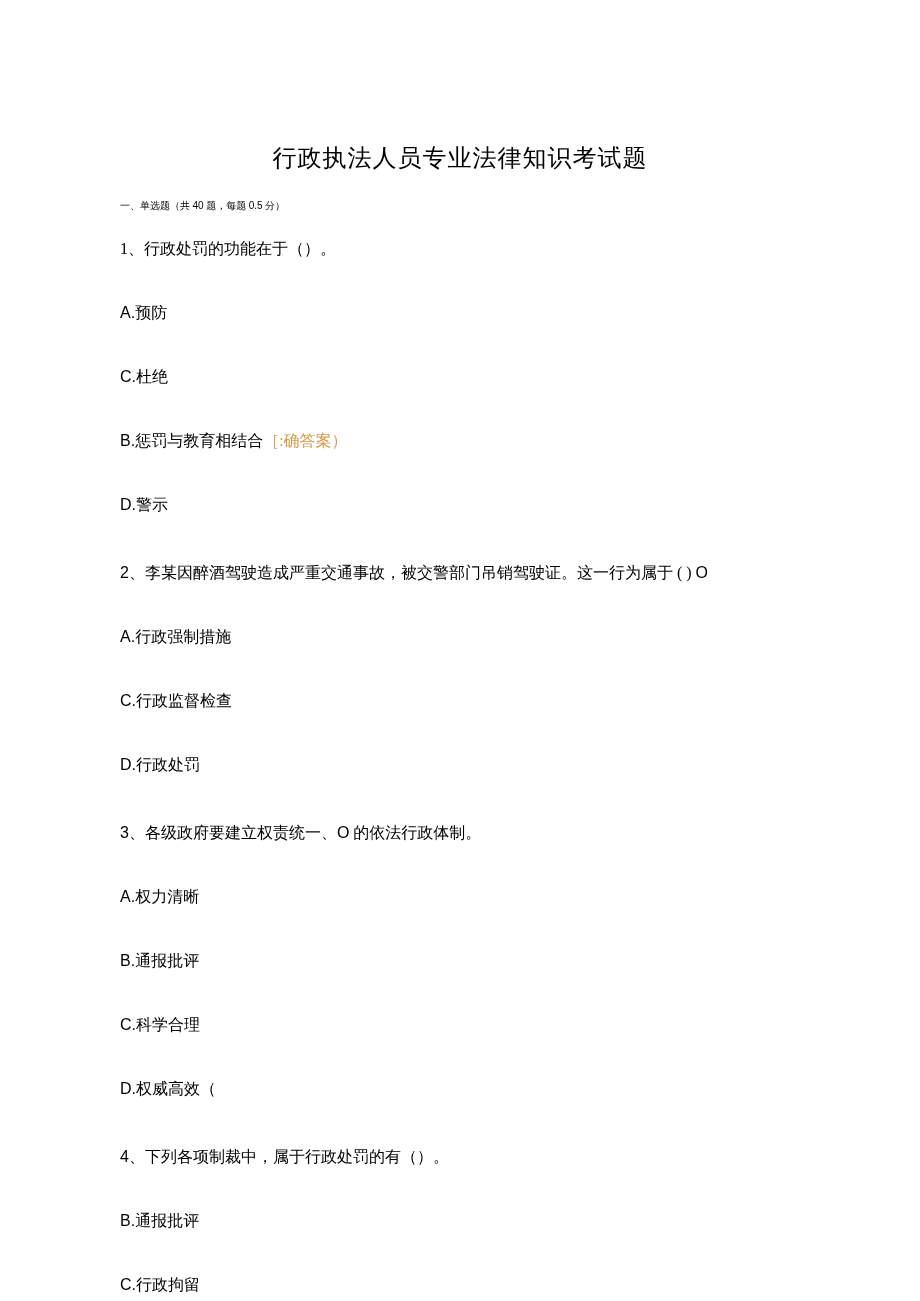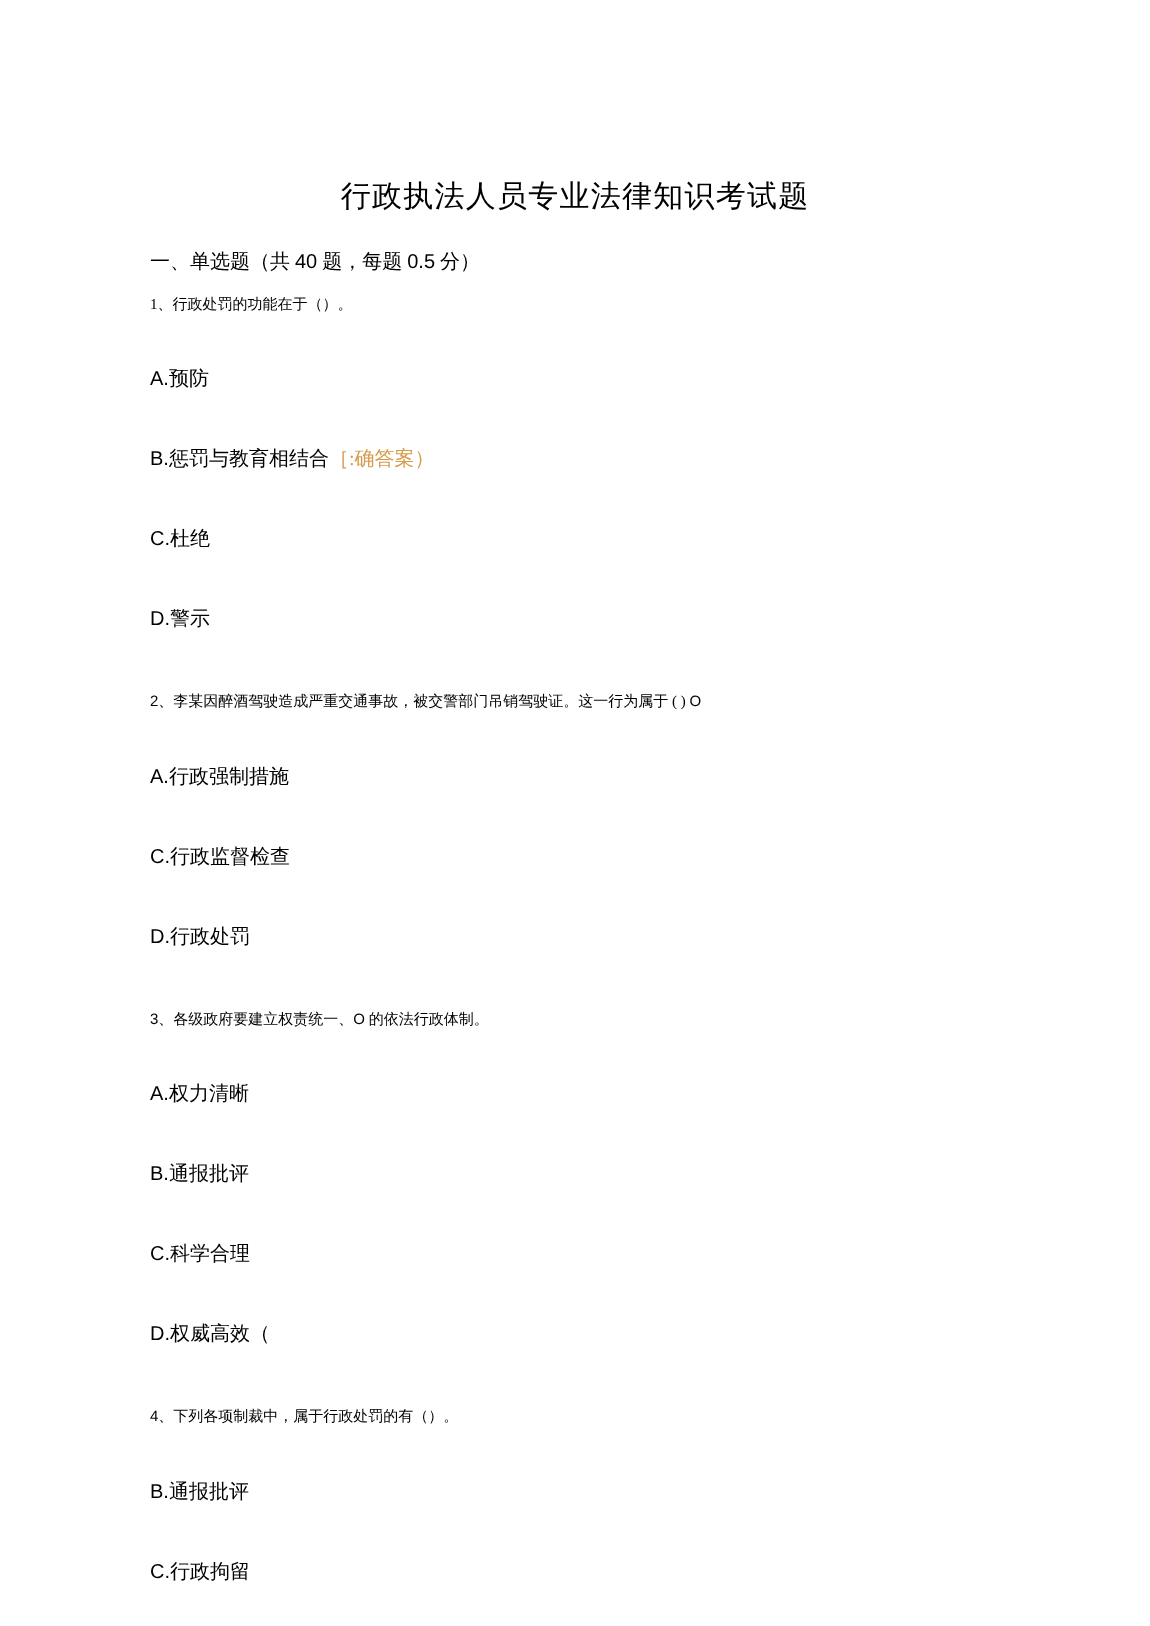--- a/index.html
+++ b/index.html
@@ -18,26 +18,26 @@
     font-size: 16px;
     line-height: 1.5;
   }
   .title {
     text-align: center;
     font-size: 24px;
     letter-spacing: 1px;
     margin-bottom: 22px;
   }
   .section-header {
-    margin-bottom: 12px;
-    font-size: 16px;
+    margin-bottom: 24px;
+    font-size: 10px;
   }
   .question-text {
     margin-bottom: 22px;
-    font-size: 12px;
+    font-size: 16px;
   }
   .option {
     margin-bottom: 22px;
     font-size: 16px;
     margin-top: 40px;
   }
   .correct-answer {
     color: #d69b4a;
   }
   .block-gap {
@@ -51,22 +51,22 @@
 <div class="page">
 
   <div class="title">行政执法人员专业法律知识考试题</div>
 
   <div class="section-header">
     <span>一、单选题（共 </span><span class="sans-run">40</span><span> 题，每题 </span><span class="sans-run">0.5</span><span> 分）</span>
   </div>
 
   <div class="question-text">1、行政处罚的功能在于（）。</div>
   <div class="option"><span class="sans-run">A.</span><span>预防</span></div>
+  <div class="option"><span class="sans-run">C.</span><span>杜绝</span></div>
   <div class="option"><span class="sans-run">B.</span><span>惩罚与教育相结合</span><span class="correct-answer">［:确答案）</span></div>
-  <div class="option"><span class="sans-run">C.</span><span>杜绝</span></div>
   <div class="option"><span class="sans-run">D.</span><span>警示</span></div>
 
   <div class="block-gap"></div>
 
   <div class="question-text"><span class="sans-run">2</span><span>、李某因醉酒驾驶造成严重交通事故，被交警部门吊销驾驶证。这一行为属于 ( ) </span><span class="sans-run">O</span></div>
   <div class="option"><span class="sans-run">A.</span><span>行政强制措施</span></div>
   <div class="option"><span class="sans-run">C.</span><span>行政监督检查</span></div>
   <div class="option"><span class="sans-run">D.</span><span>行政处罚</span></div>
 
   <div class="block-gap"></div>

